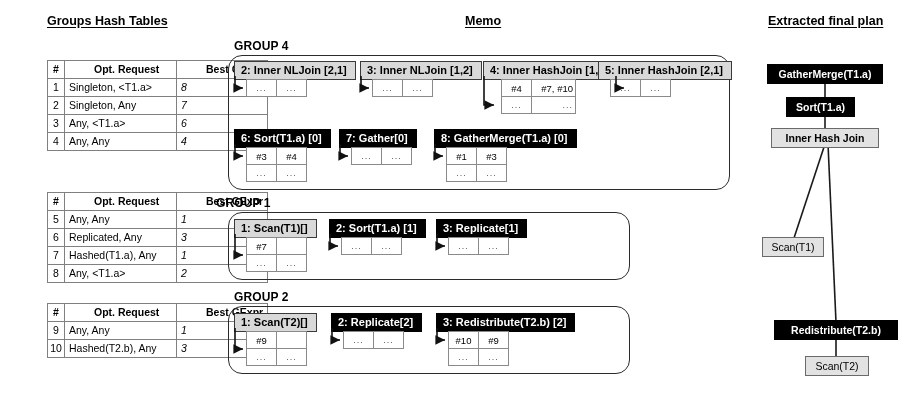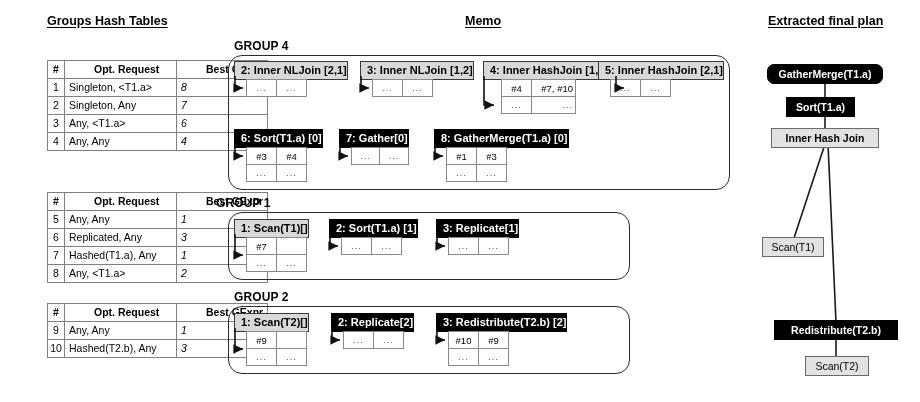--- a/index.html
+++ b/index.html
@@ -57,21 +57,21 @@
     background:transparent;
     box-sizing:border-box;
   }
 
   
   .gexpr{position:absolute;}
   .gexpr .hdr{
     display:inline-block;
     font-size:11px;
     font-weight:bold;
-    padding:1px 0 2px 6px;
+    padding:1px 8px 2px 6px;
     border:1.4px solid #3a3a3a;
     box-sizing:border-box;
     white-space:nowrap;
     line-height:14px;
   }
   .gexpr.light .hdr{background:#d9d9d9;color:#000;}
   .gexpr.dark .hdr{background:#000000;color:#ffffff;border-color:#000;}
 
   .cells{
     position:absolute;
@@ -378,21 +378,21 @@
         <td>#9</td>
       </tr>
       <tr>
         <td class="dots">...</td>
         <td class="dots">...</td>
       </tr>
     </tbody>
       </table>
   </div>
 
-  <div class="pnode dark" style="left:767px;top:64px;width:116px;border-radius:7px;">GatherMerge(T1.a)</div>
+  <div class="pnode dark" style="left:767px;top:64px;width:116px;">GatherMerge(T1.a)</div>
   <div class="pnode dark" style="left:786px;top:97px;width:69px;">Sort(T1.a)</div>
   <div class="pnode light" style="left:771px;top:128px;width:108px;font-weight:bold;">Inner Hash Join</div>
   <div class="pnode light" style="left:762px;top:237px;width:62px;">Scan(T1)</div>
   <div class="pnode dark" style="left:774px;top:320px;width:124px;">Redistribute(T2.b)</div>
   <div class="pnode light" style="left:805px;top:356px;width:64px;">Scan(T2)</div>
 
   <svg class="edges" viewBox="0 0 920 402">
     <defs>
       <marker id="ah" markerWidth="7" markerHeight="7" refX="6" refY="3" orient="auto">
         <path d="M0,0 L6,3 L0,6 z" fill="#111"></path>

